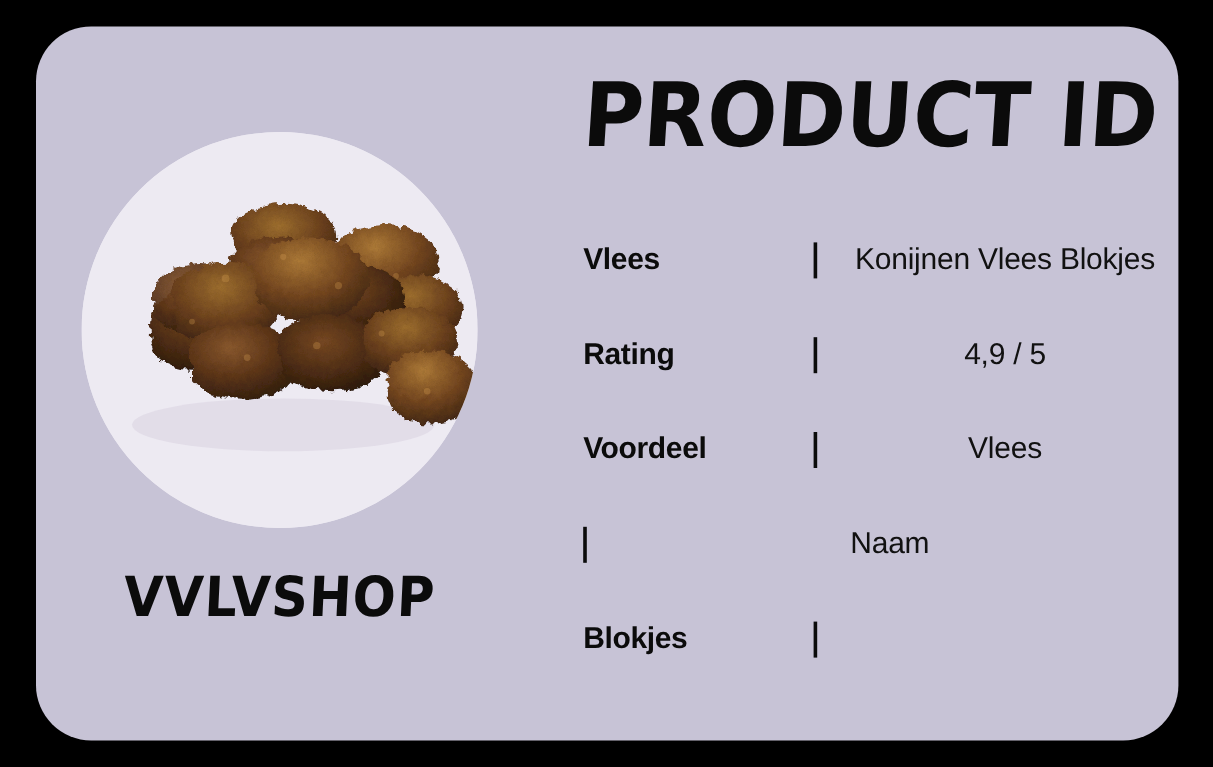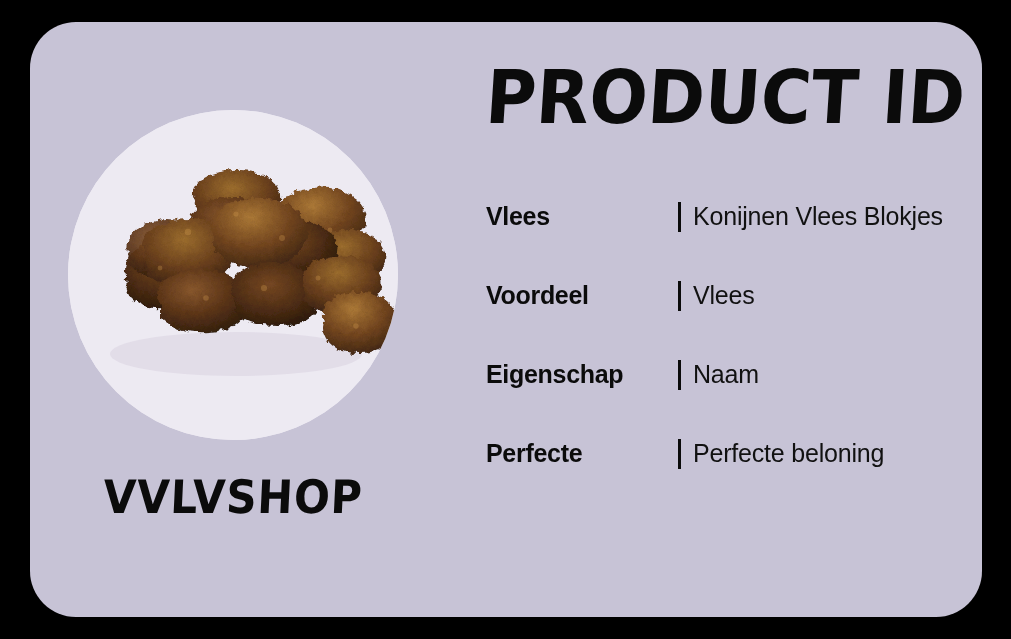--- a/index.html
+++ b/index.html
@@ -123,20 +123,21 @@
   }
 
   .spec-value {
     flex: 1 1 auto;
     font-family: "Liberation Sans", sans-serif;
     font-weight: normal;
     font-size: 25px;
     letter-spacing: -0.2px;
     color: #111111;
     white-space: nowrap;
+    text-align: center;
   }
 </style>
 </head>
 <body>
 
 <div id="stage">
 
   <div id="card">
 
     <div id="image-circle">
@@ -224,36 +225,39 @@
       <div id="panel-title">PRODUCT ID</div>
 
       <div id="spec-list">
 
         <div class="spec-row">
           <div class="spec-label">Vlees</div>
           <div class="spec-sep"></div>
           <div class="spec-value">Konijnen Vlees Blokjes</div>
         </div>
 
+        <div class="spec-row">
+          <div class="spec-label">Rating</div>
+          <div class="spec-sep"></div>
+          <div class="spec-value">4,9 / 5</div>
+        </div>
 
         <div class="spec-row">
           <div class="spec-label">Voordeel</div>
           <div class="spec-sep"></div>
           <div class="spec-value">Vlees</div>
         </div>
 
         <div class="spec-row">
-          <div class="spec-label">Eigenschap</div>
           <div class="spec-sep"></div>
           <div class="spec-value">Naam</div>
         </div>
 
         <div class="spec-row">
-          <div class="spec-label">Perfecte</div>
-          <div class="spec-sep"></div>
-          <div class="spec-value">Perfecte beloning</div>
+          <div class="spec-label">Blokjes</div>
+          <div class="spec-sep"></div>
         </div>
 
       </div>
     </div>
 
   </div>
 </div>
 
 </body></html>

